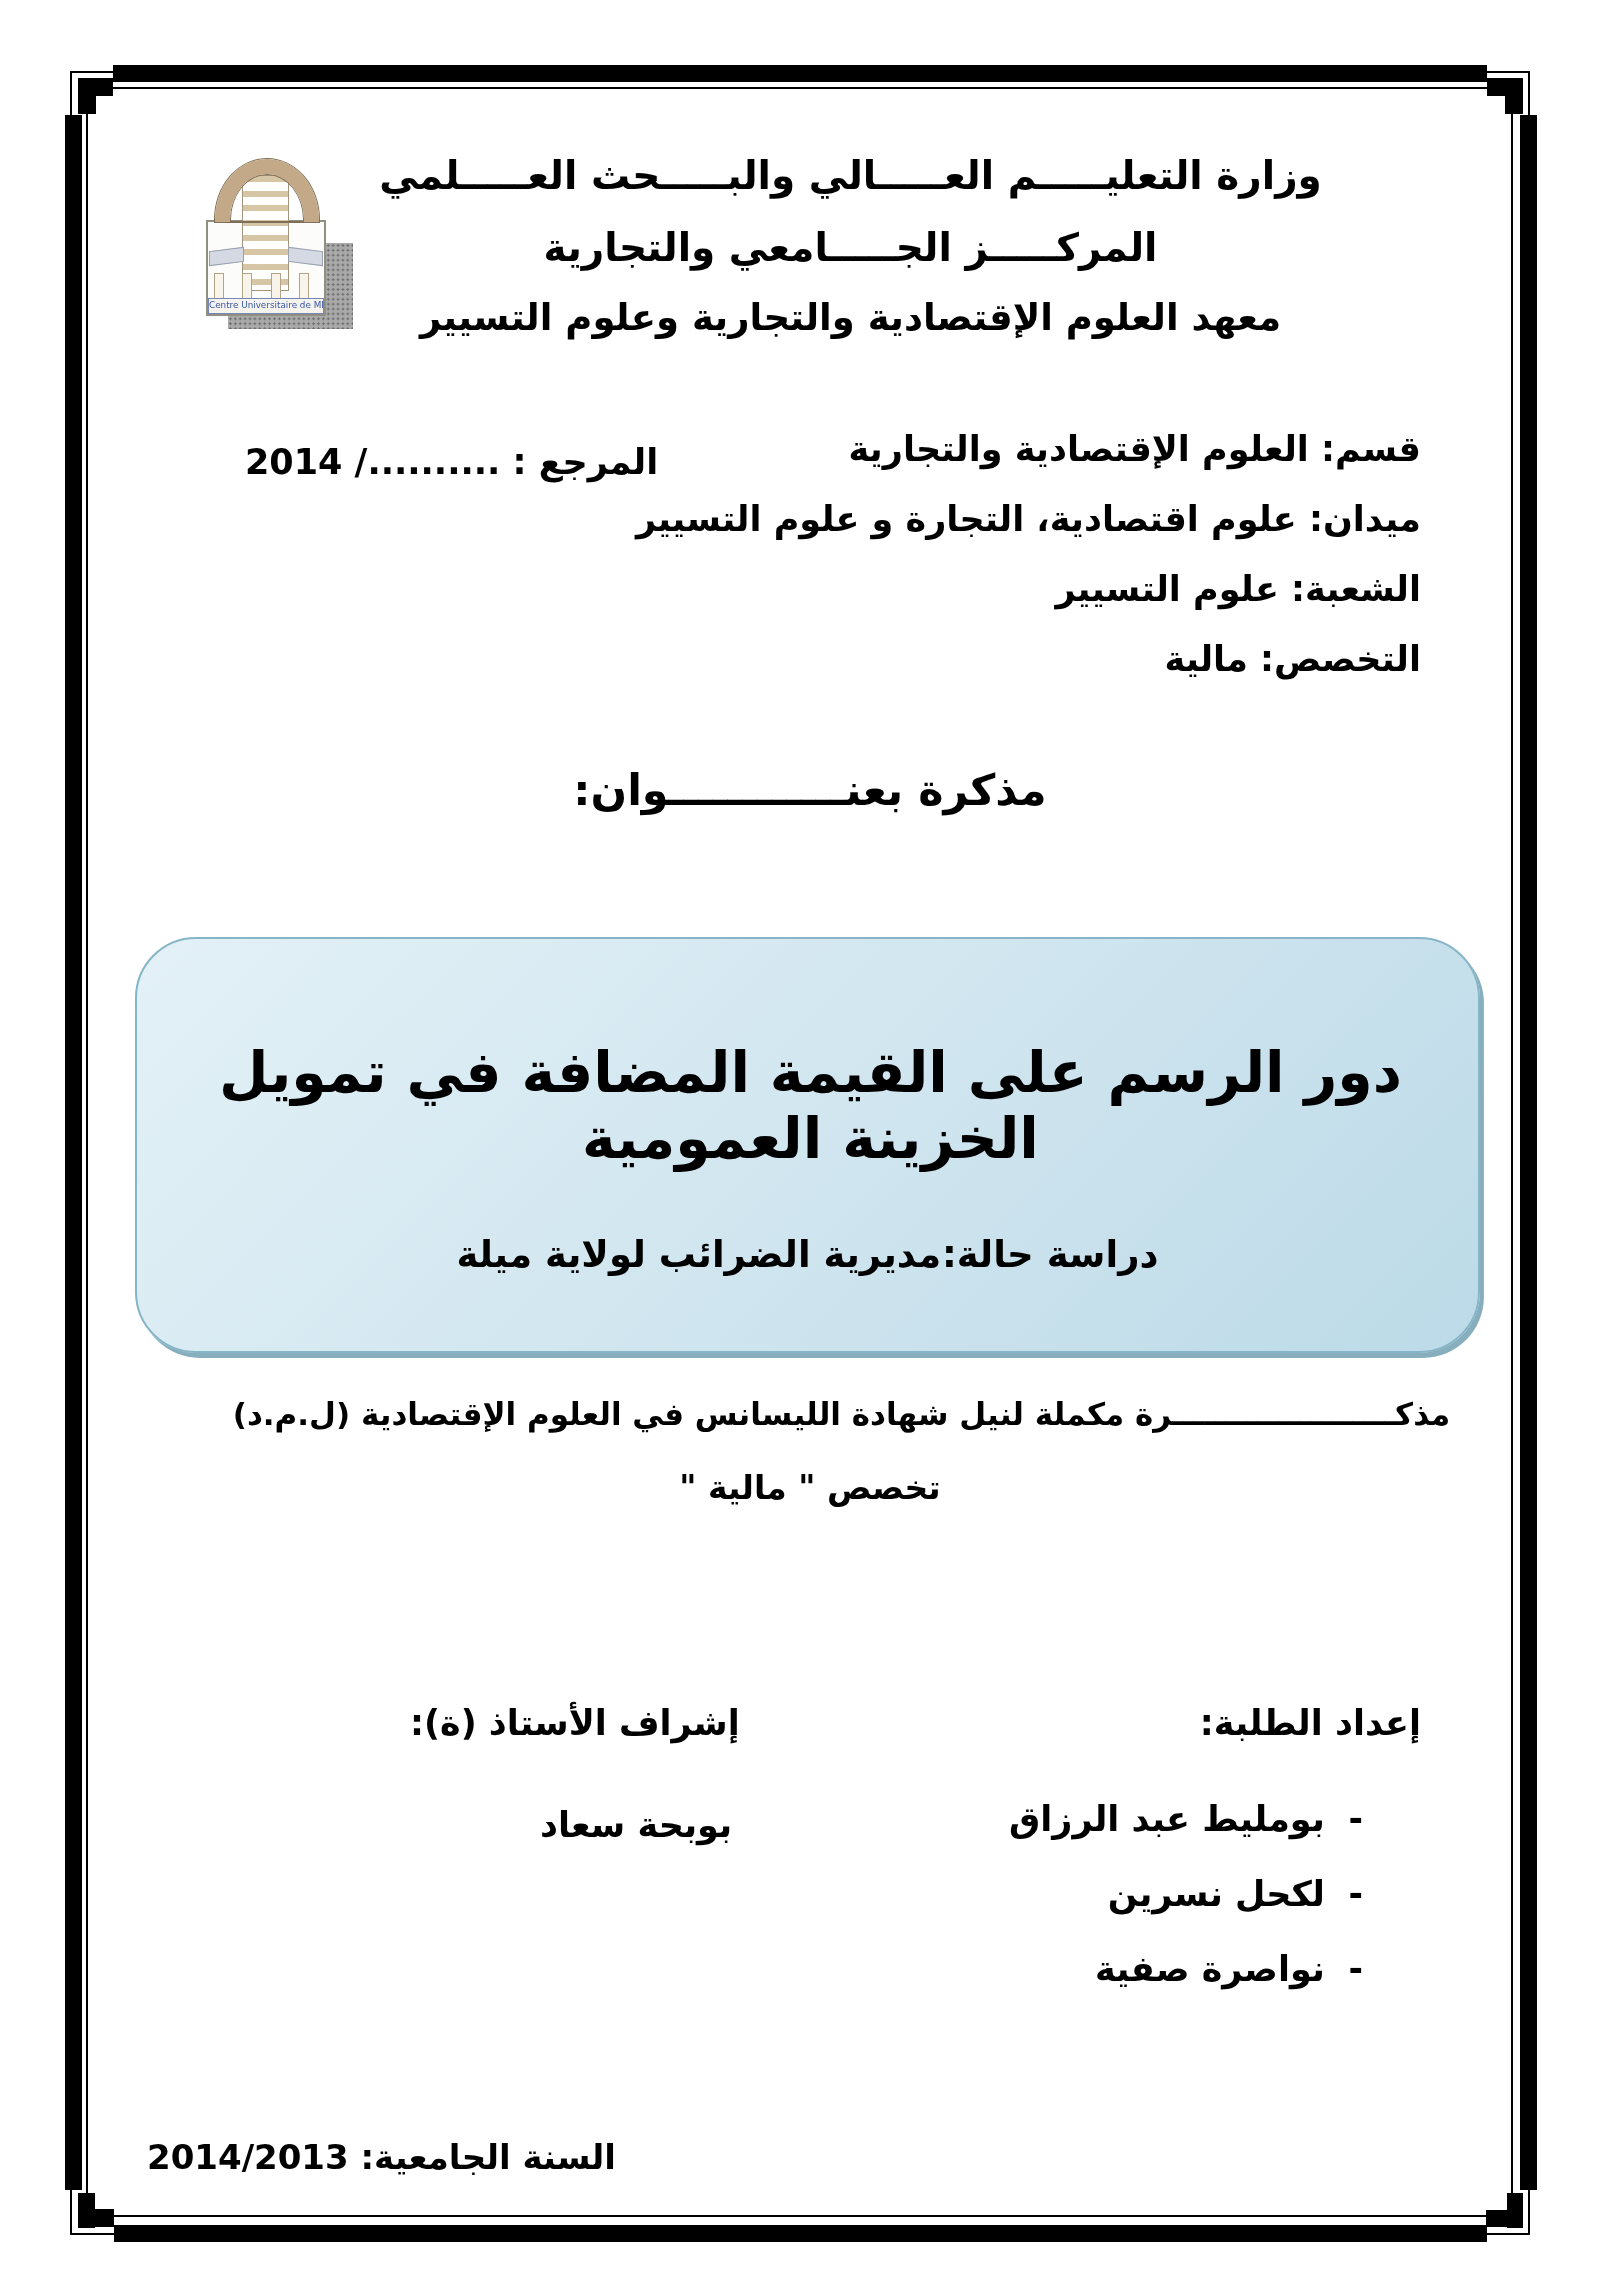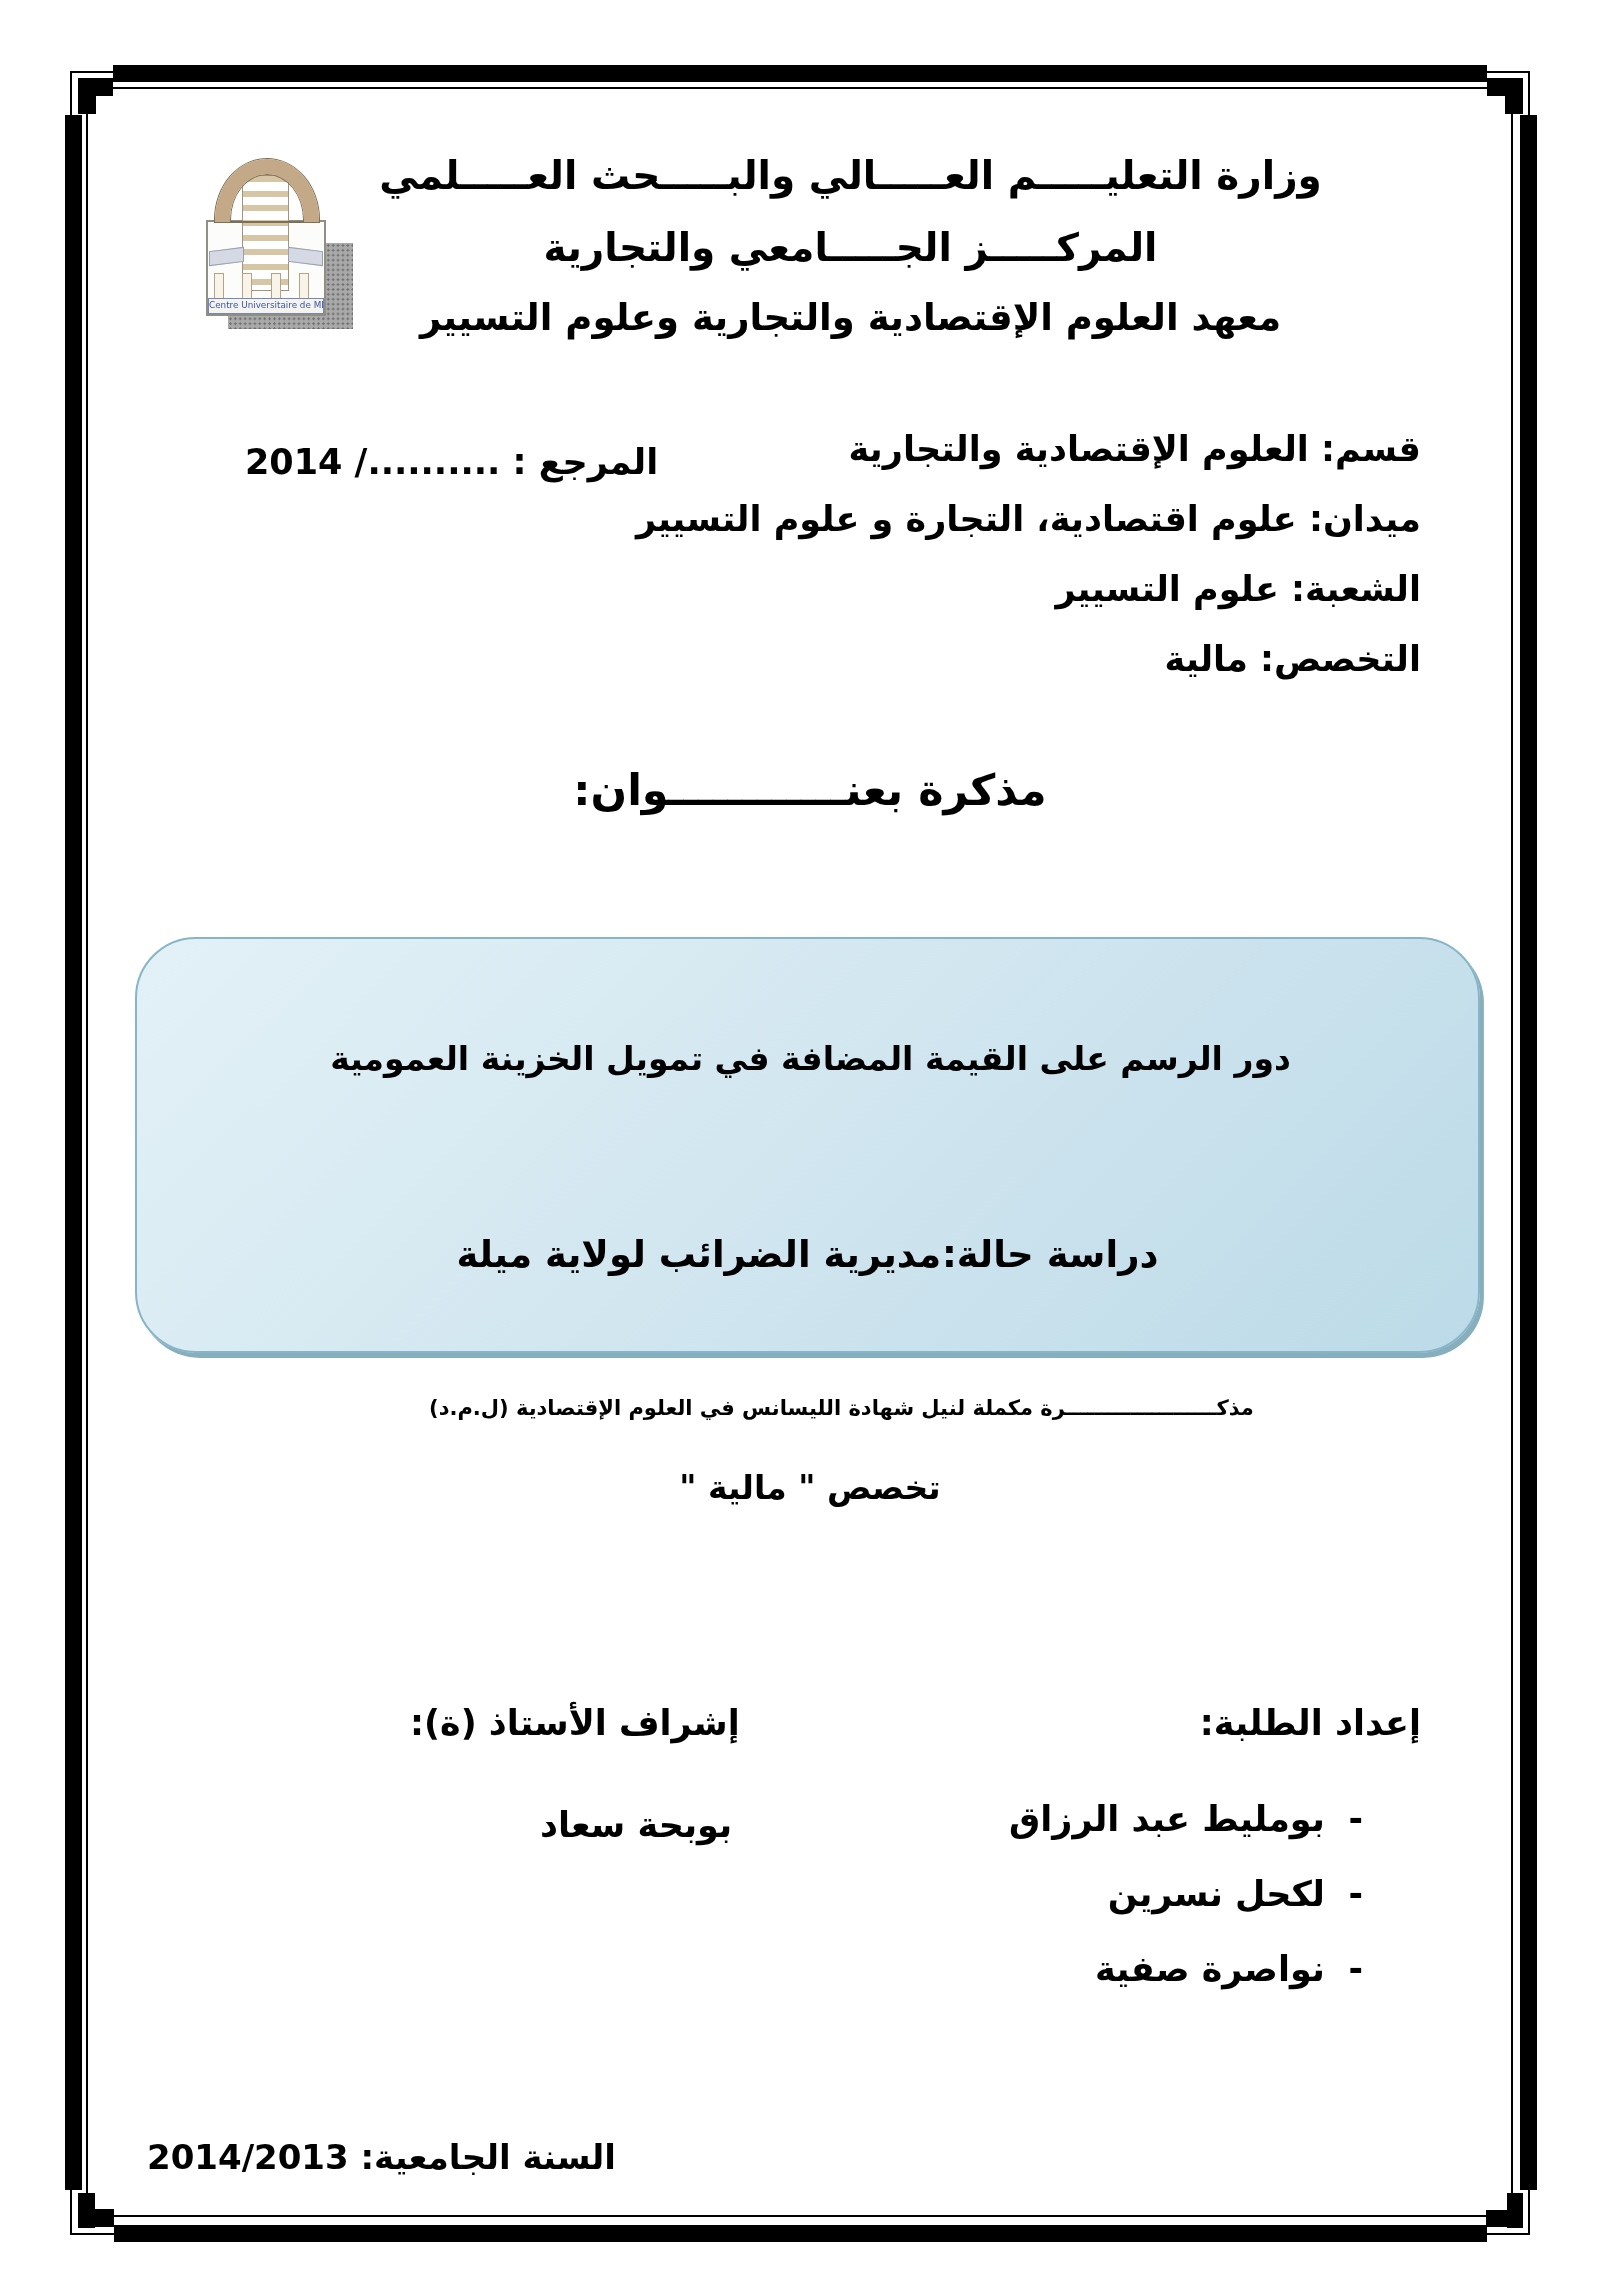--- a/index.html
+++ b/index.html
@@ -69,26 +69,26 @@
 
   .memo-label{position:absolute;left:0;right:0;top:765px;text-align:center;font-size:43px;font-weight:bold;direction:rtl;}
 
   .title-box{
     position:absolute;left:135px;top:937px;width:1345px;height:416px;
     box-sizing:border-box;
     border:2px solid #85b5c7;border-radius:61px;
     background:linear-gradient(135deg,#e3f1f7 0%,#d3e7f0 45%,#bcdae8 100%);
     box-shadow:3.9px 4.9px 0 #87aebc;
   }
-  .box-title{position:absolute;left:0;right:0;top:100px;text-align:center;font-size:33px;font-weight:bold;direction:rtl;padding-left:6px;}
+  .box-title{position:absolute;left:0;right:0;top:100px;text-align:center;font-size:57px;font-weight:bold;direction:rtl;padding-left:6px;}
   .box-case{position:absolute;left:0;right:0;top:294px;text-align:center;font-size:37px;direction:rtl;}
   .case-label{font-weight:900;}
   .case-value{font-weight:bold;margin-right:1px;}
 
-  .type-line{position:absolute;left:17px;right:0;top:1396px;text-align:center;font-size:21px;font-weight:bold;direction:rtl;margin-left:46px;}
+  .type-line{position:absolute;left:17px;right:0;top:1396px;text-align:center;font-size:31px;font-weight:bold;direction:rtl;margin-left:46px;}
   .spec-line{position:absolute;left:0;right:0;top:1468px;text-align:center;font-size:33px;font-weight:bold;direction:rtl;}
 
   .students-label{position:absolute;right:199px;top:1703px;font-size:35px;font-weight:bold;direction:rtl;}
   .supervisor-label{position:absolute;left:410px;top:1703px;font-size:35px;font-weight:bold;direction:rtl;}
   .students-list{position:absolute;right:257px;top:1799px;text-align:right;direction:rtl;font-size:35px;font-weight:bold;}
   .students-list .item{margin-bottom:35px;}
   .dash{margin-left:23.5px;}
   .supervisor-name{position:absolute;left:540px;top:1805px;font-size:35px;font-weight:bold;direction:rtl;}
 
   .footer-line{position:absolute;left:147px;right:0;top:2137px;text-align:left;font-size:34px;font-weight:bold;direction:rtl;}

